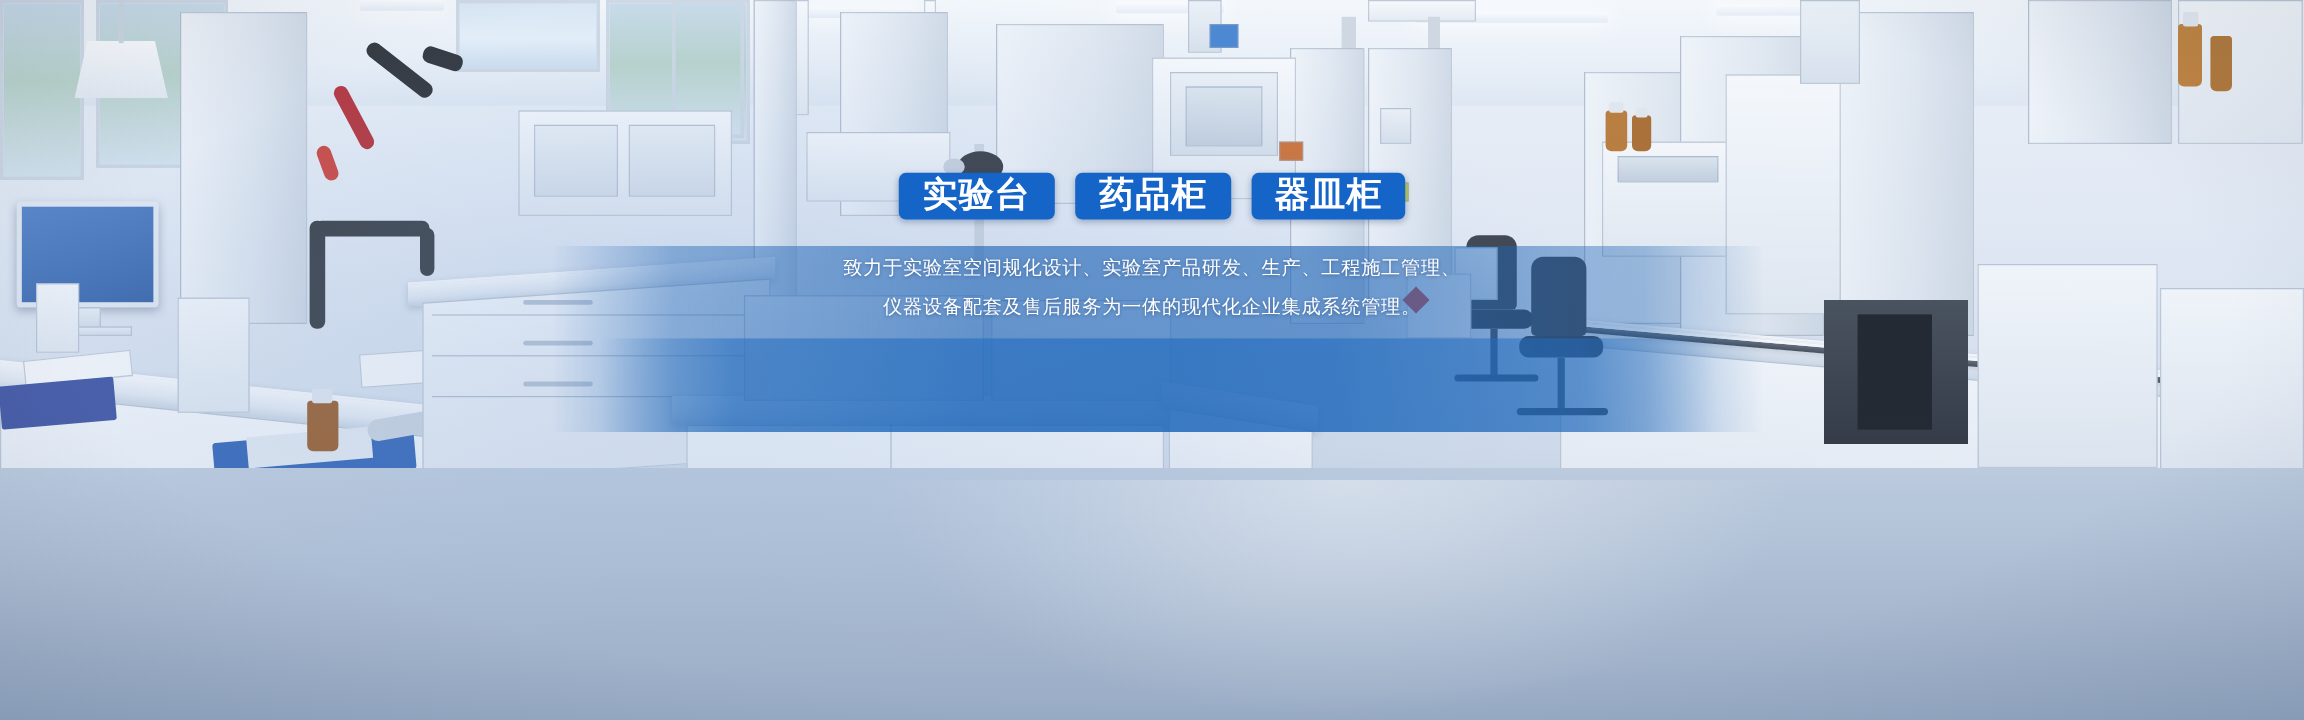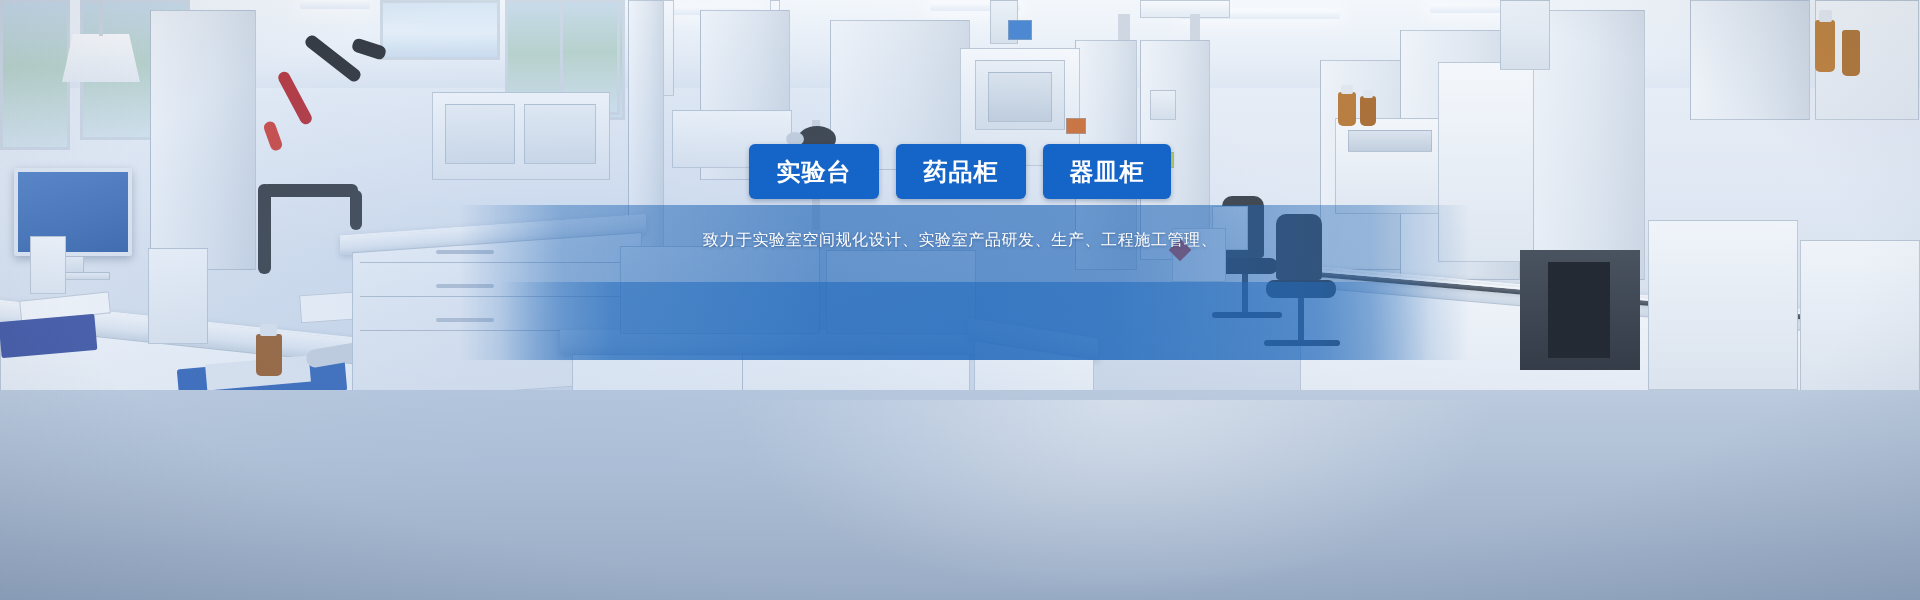--- a/index.html
+++ b/index.html
@@ -127,24 +127,24 @@
   
   .content {
     position:absolute; left:0; top:0; width:1920px; height:600px;
     display:flex; flex-direction:column; align-items:center;
   }
 
   .pills {
     display:flex; gap:17px; margin-top:144px;
   }
   .pill {
-    min-width:129px; height:55px; padding:0 0;
+    min-width:129px; height:39px; padding:0 0;
     display:flex; align-items:center; justify-content:center;
     background:#1565c8; border-radius:6px;
-    color:#ffffff; font-size:24px; font-weight:bold;
+    color:#ffffff; font-size:29px; font-weight:bold;
     letter-spacing:1px; line-height:1;
     box-shadow:0 2px 5px rgba(10,40,90,.3);
     white-space:nowrap; cursor:pointer;
   }
   .pill:nth-child(1){ min-width:130px; }
   .pill:nth-child(2){ min-width:130px; }
   .pill:nth-child(3){ min-width:128px; }
   .pill:nth-child(4){ min-width:128px; }
 
   .title {
@@ -342,16 +342,17 @@
 
     <div class="pills">
       <div class="pill">实验台</div>
       <div class="pill">药品柜</div>
       <div class="pill">器皿柜</div>
     </div>
 
 
     <div class="subtitle">
       <div>致力于实验室空间规化设计、实验室产品研发、生产、工程施工管理、</div>
+      <div>仪器设备配套及售后服务为一体的现代化企业集成系统管理。</div>
     </div>
 
   </div>
 </div>
 
 </body></html>

